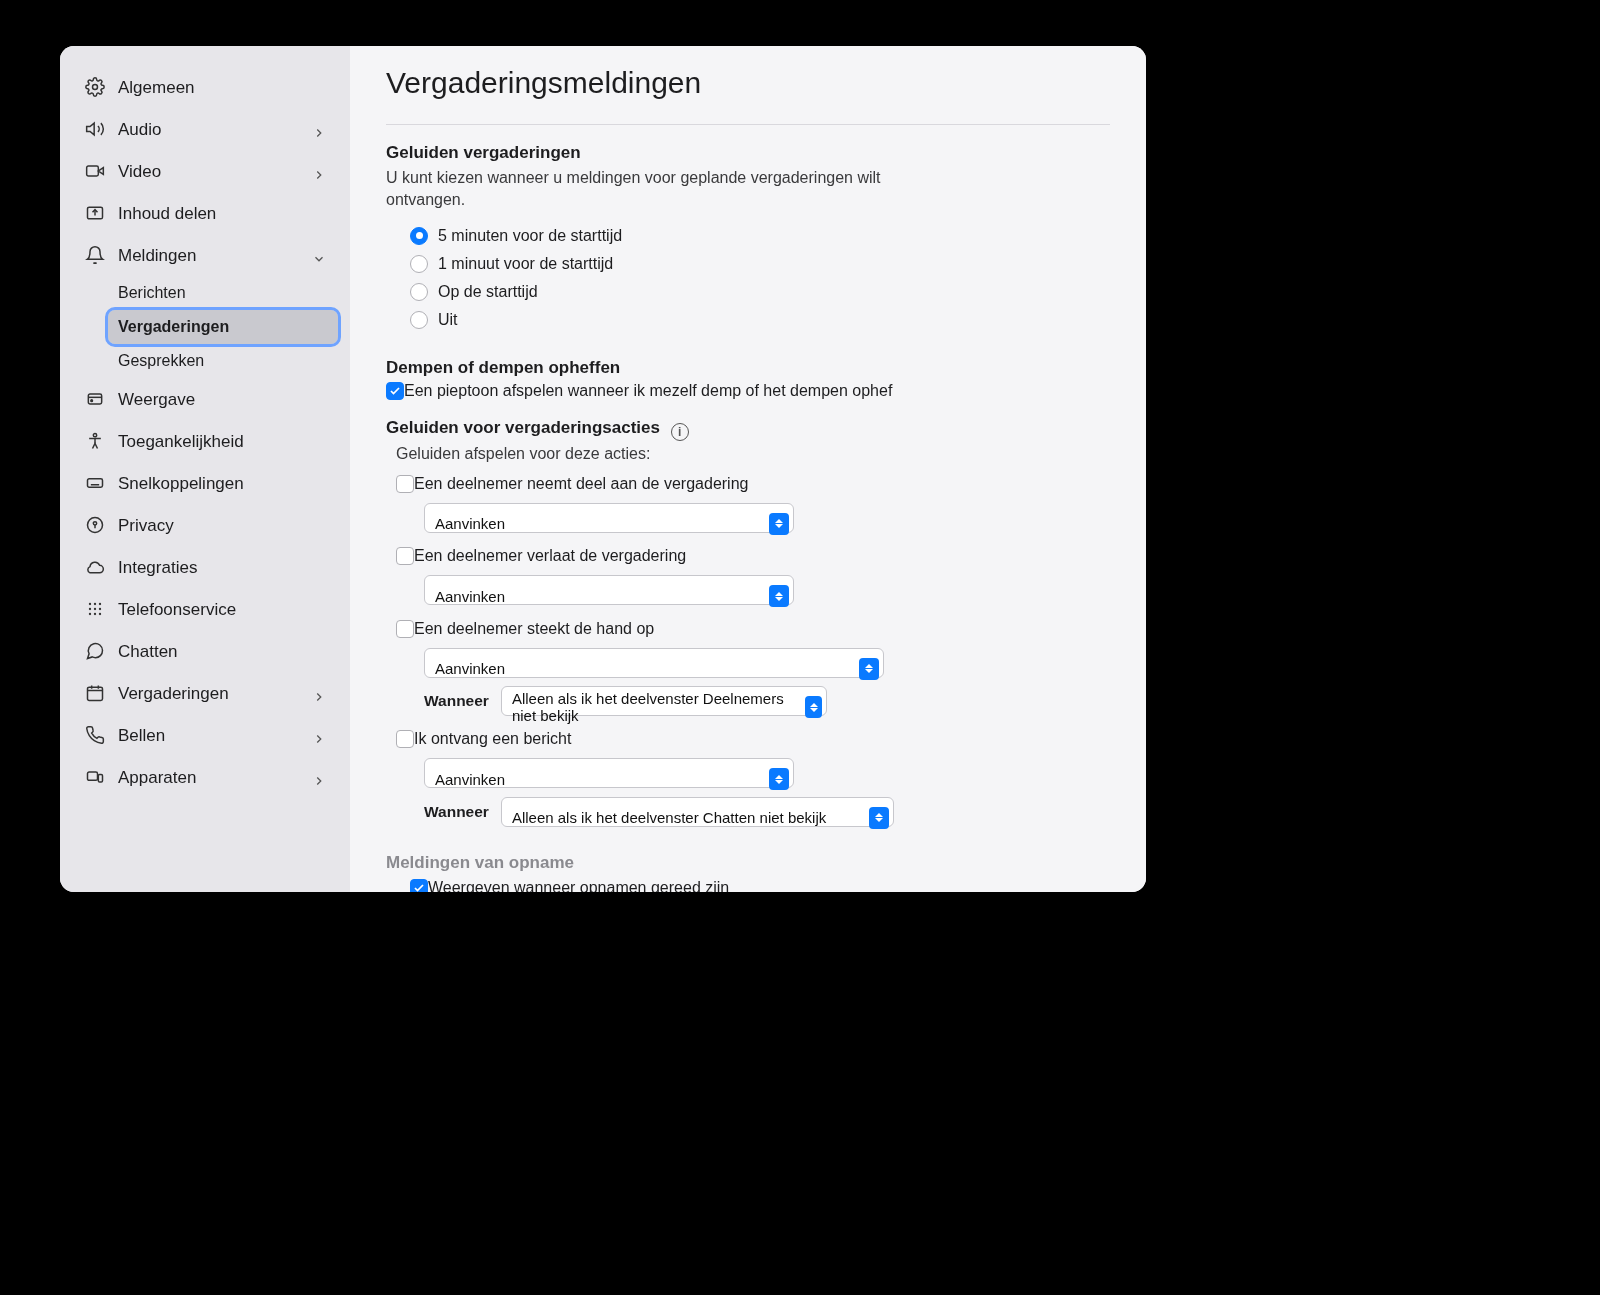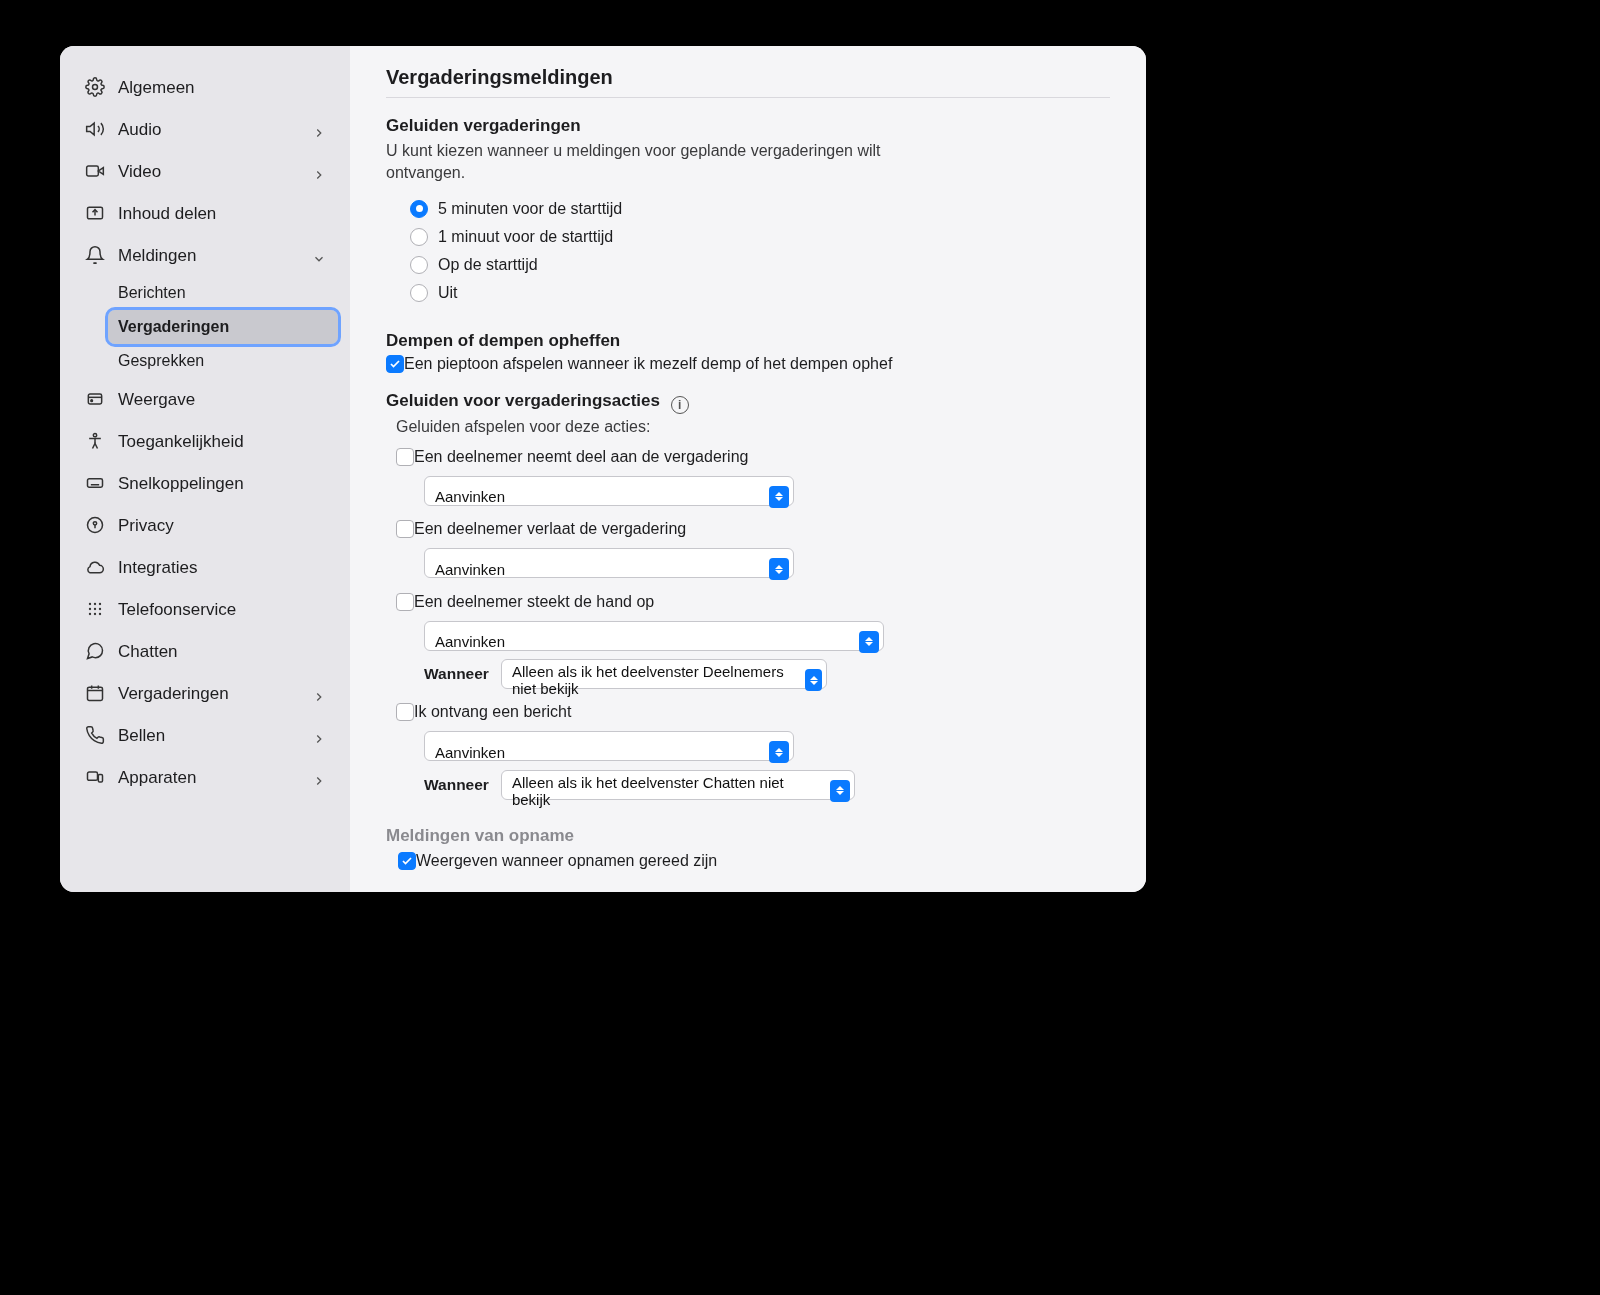--- a/index.html
+++ b/index.html
@@ -74,23 +74,23 @@
     outline-offset: 0;
   }
   
   .main {
     flex: 1;
     background: #f5f5f7;
     padding: 20px 36px 28px 36px;
     overflow-y: auto;
   }
   .page-title {
-    font-size: 20px;
-    font-weight: 700;
-    padding-bottom: 8px;
+    font-size: 30px;
+    font-weight: 400;
+    padding-bottom: 24px;
     border-bottom: 1px solid #d9d8dd;
     margin-bottom: 18px;
   }
   .section-title {
     font-size: 17px;
     font-weight: 700;
     margin-top: 6px;
     margin-bottom: 4px;
   }
   .section-desc {
@@ -519,29 +519,29 @@
         <span>Ik ontvang een bericht</span>
       </div>
       <div class="sound-indent">
         <div class="select w1">
           <span>Aanvinken</span>
           <span class="btn"></span>
         </div>
       </div>
       <div class="when-row">
         <span class="when-label">Wanneer</span>
-        <div class="select" style="width:354px;justify-content:flex-start">
+        <div class="select" style="width:393px;justify-content:space-between">
           <span>Alleen als ik het deelvenster Chatten niet bekijk</span>
           <span class="btn"></span>
         </div>
       </div>
     </div>
 
     <div class="muted-title">Meldingen van opname</div>
-    <div class="inline-row" style="margin-left:12px">
+    <div class="inline-row" style="margin-left:24px">
       <span class="checkbox checked">
         <svg width="12" height="12" viewBox="0 0 24 24" fill="none" stroke="currentColor" stroke-width="3.5">
             <polyline points="20 6 9 17 4 12"></polyline>
           </svg>
       </span>
       <span>Weergeven wanneer opnamen gereed zijn</span>
     </div>
 
   </div>
 

